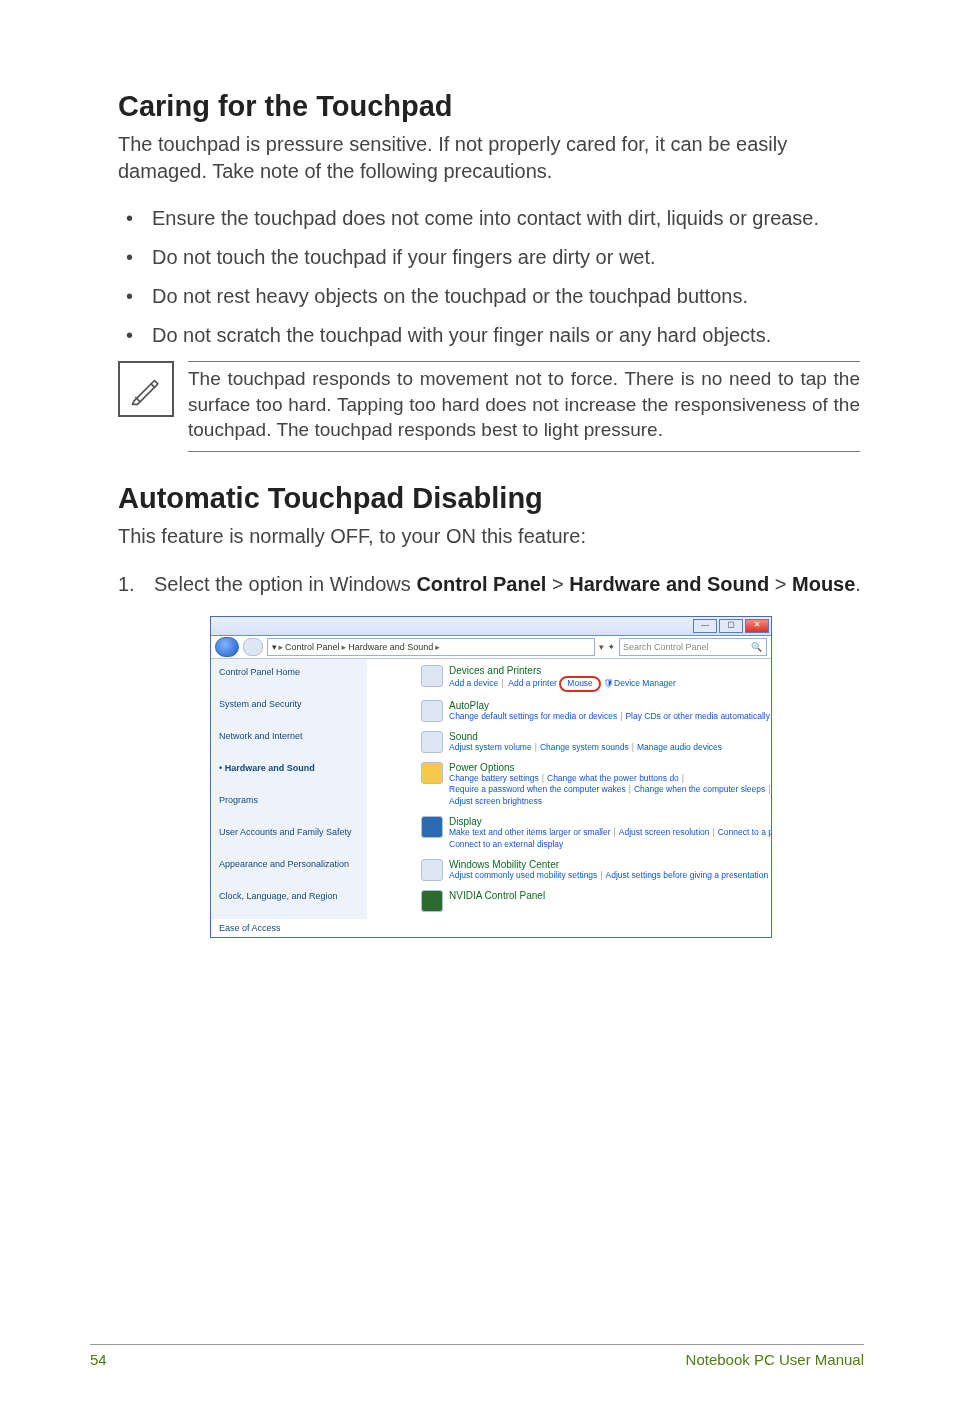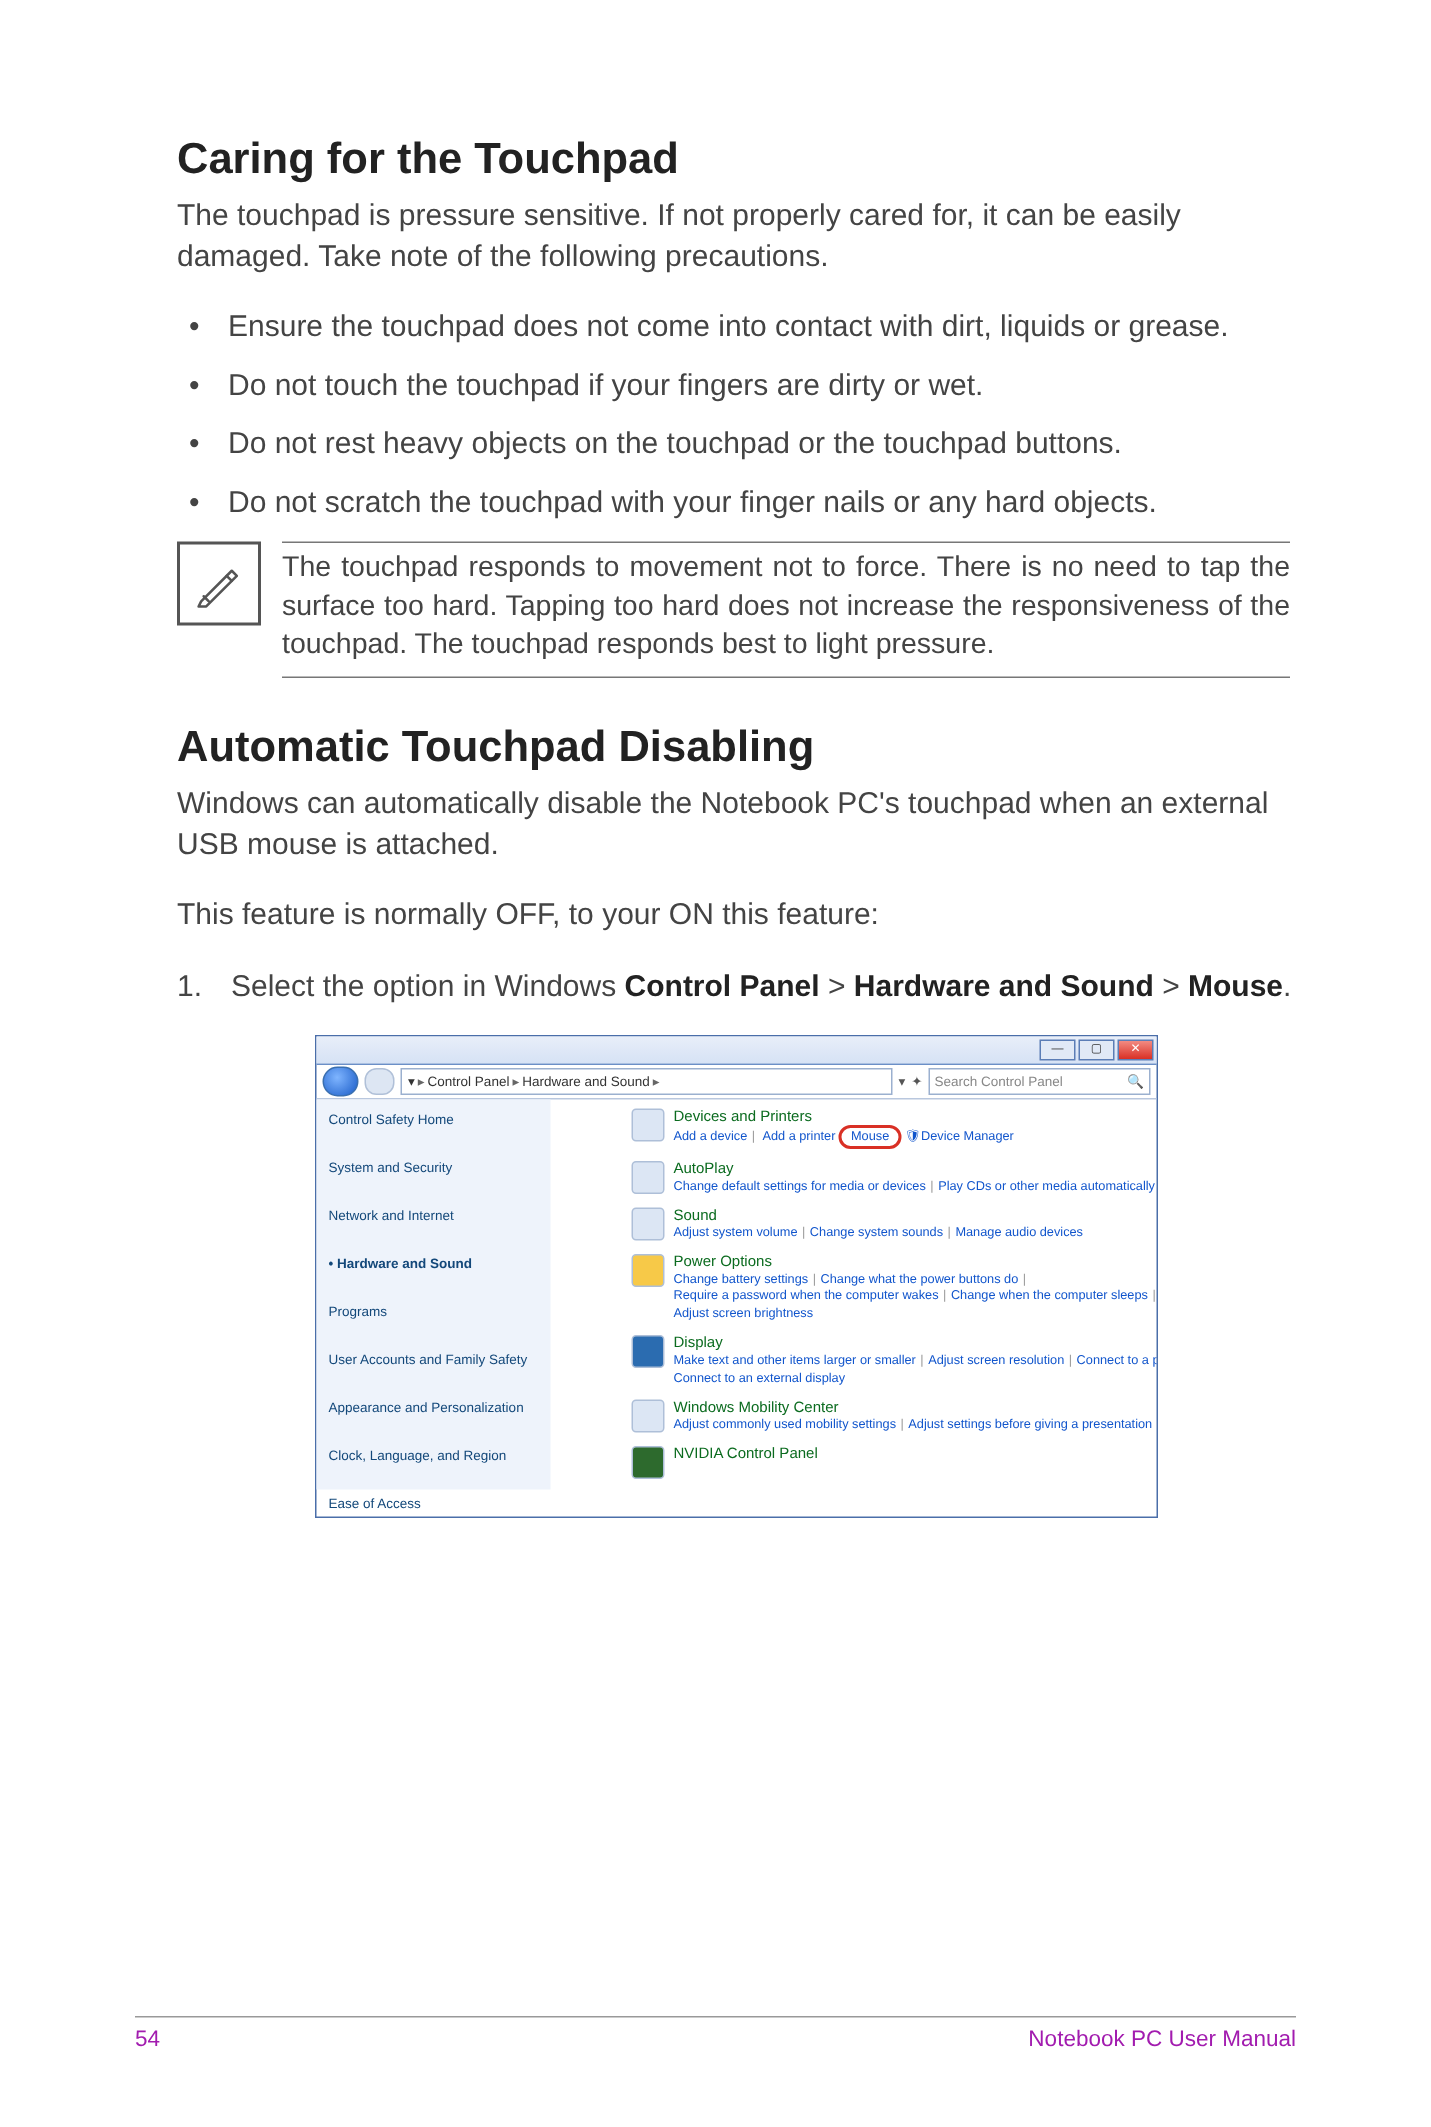--- a/index.html
+++ b/index.html
@@ -39,21 +39,21 @@
   .grp .gicon{width:20px;height:20px;background:#dce6f4;border:1px solid #aebfd8;border-radius:3px;flex:0 0 auto;}
   .grp .gicon.yellow{background:#f7c948;}
   .grp .gicon.blue{background:#2b6cb0;}
   .grp .gicon.darkg{background:#2d6a2d;}
   .grp .gbody{flex:1;}
   .gtitle{color:#0b6b1f;font-size:10px;}
   .glinks{color:#1155cc;font-size:8.5px;line-height:1.4;}
   .glinks span{white-space:nowrap;}
   .glinks .sep{color:#999;margin:0 3px;}
   .mouse-bubble{display:inline-block;border:2px solid #d93025;border-radius:10px;padding:0 6px;color:#1155cc;}
-  .footer{position:absolute;left:90px;right:90px;bottom:50px;border-top:1px solid #999;padding-top:6px;display:flex;justify-content:space-between;font-size:15px;color:#a21caf;}
+  .footer{position:absolute;left:90px;right:90px;bottom:50px;border-top:1px solid #999;padding-top:6px;display:flex;justify-content:space-between;font-size:15px;color:#4d7c0f;}
 </style>
 </head>
 <body>
 
 <div class="page">
 
   <h2 class="section">Caring for the Touchpad</h2>
   <p class="body">The touchpad is pressure sensitive. If not properly cared for, it can be easily damaged. Take note of the following precautions.</p>
 
   <ul class="bullets">
@@ -70,21 +70,20 @@
         <path d="M6 34 L30 10 L34 14 L10 38 L4 38 Z"></path>
             <path d="M26 14 L30 18"></path>
             <path d="M8 30 L12 34"></path>
           </g>
         </svg>
     </div>
     <div class="text">The touchpad responds to movement not to force. There is no need to tap the surface too hard. Tapping too hard does not increase the responsiveness of the touchpad. The touchpad responds best to light pressure.</div>
   </div>
 
   <h2 class="section">Automatic Touchpad Disabling</h2>
-  <p class="body">Windows can automatically disable the Notebook PC's touchpad when an external USB mouse is attached.</p>
   <p class="body">This feature is normally OFF, to your ON this feature:</p>
 
   <ol class="steps">
     <li>
       <span class="num">1.</span>
       <span>Select the option in Windows </span><b>Control Panel</b><span> &gt; </span><b>Hardware and Sound</b><span> &gt; </span><b>Mouse</b><span>.</span>
     </li>
   </ol>
 
   <div class="screenshot">
@@ -106,21 +105,21 @@
       </div>
       <div style="font-size:9px;color:#555;">▾</div>
       <div style="font-size:9px;color:#555;">✦</div>
       <div class="search">
         <span>Search Control Panel</span>
         <span>🔍</span>
       </div>
     </div>
     <div class="ss-body">
       <div class="ss-side">
-        <div class="sh">Control Safety Home</div>
+        <div class="sh">Control Panel Home</div>
         <div class="sitem">System and Security</div>
         <div class="sitem">Network and Internet</div>
         <div class="sitem active">Hardware and Sound</div>
         <div class="sitem">Programs</div>
         <div class="sitem">User Accounts and Family Safety</div>
         <div class="sitem">Appearance and Personalization</div>
         <div class="sitem">Clock, Language, and Region</div>
         <div class="sitem">Ease of Access</div>
       </div>
       <div class="ss-main">

